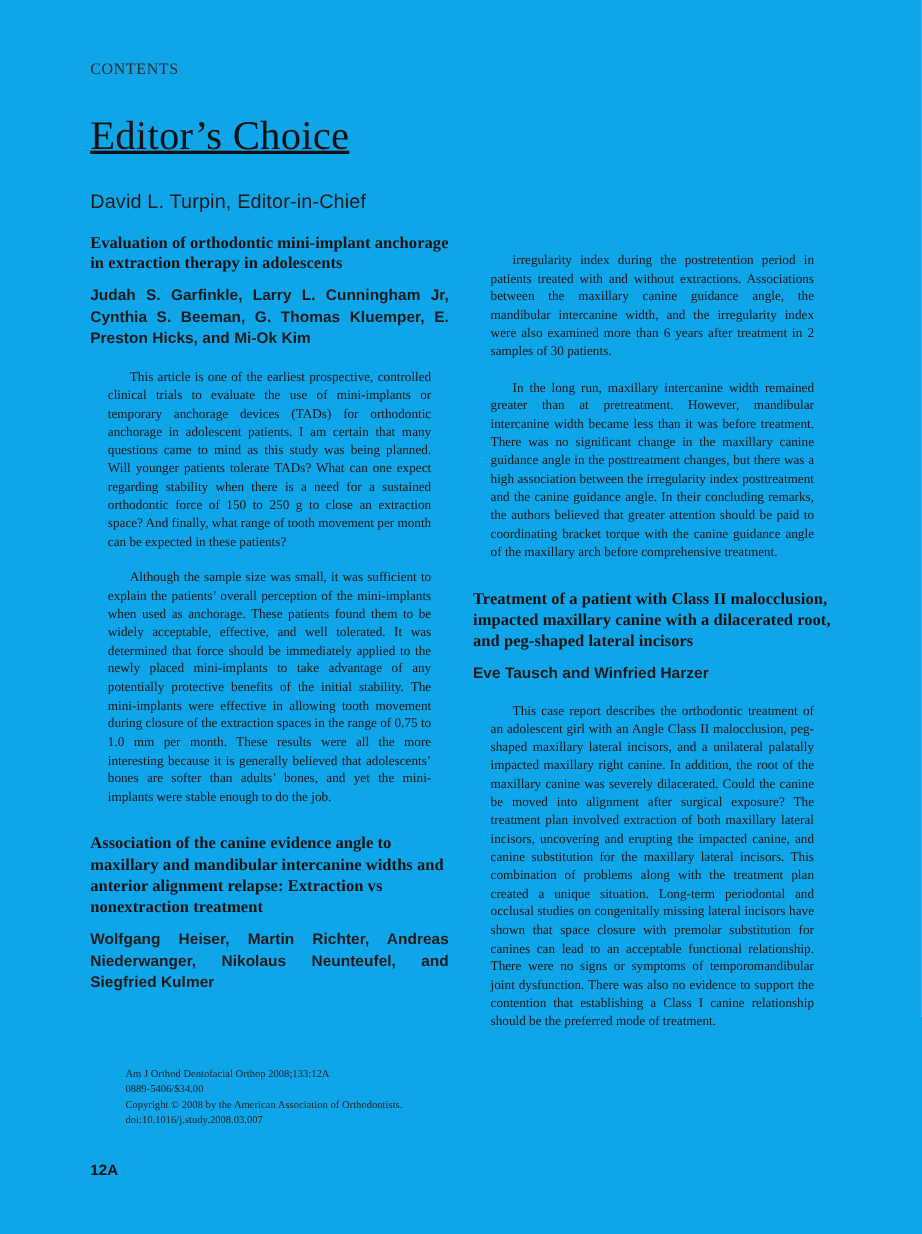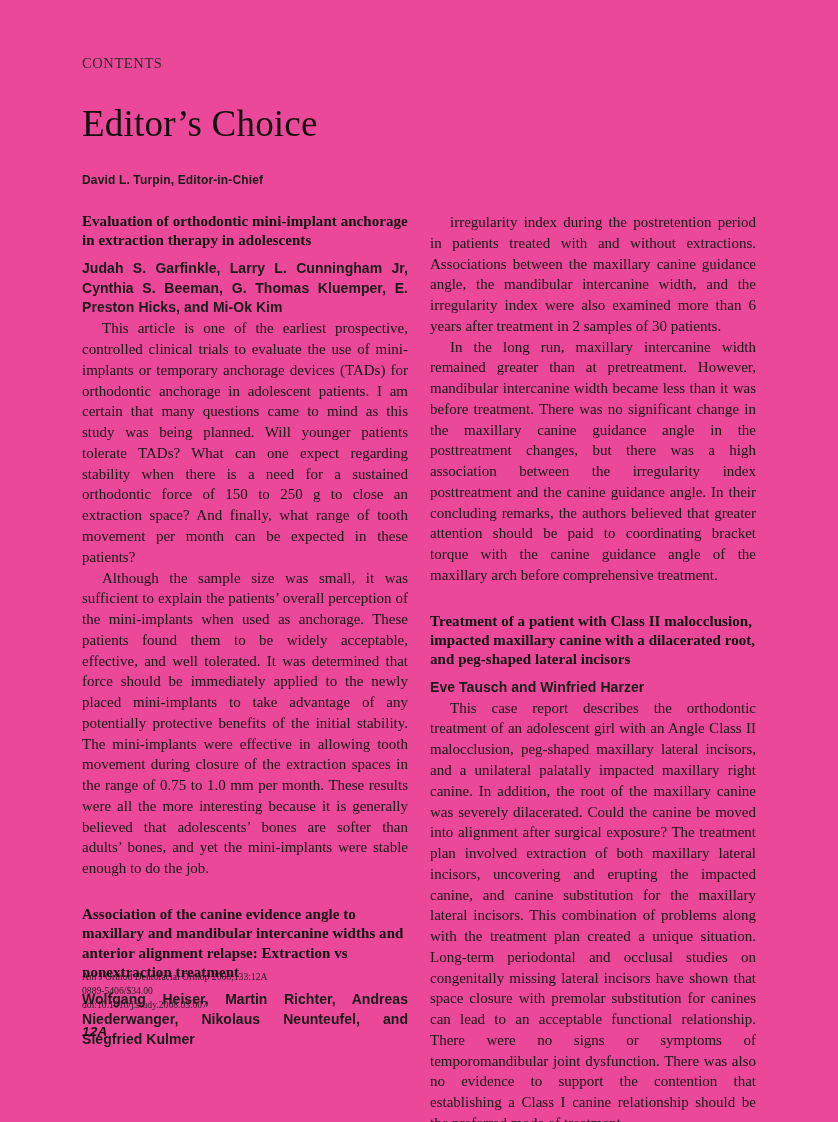--- a/index.html
+++ b/index.html
@@ -16,21 +16,21 @@
     font-family: "Liberation Serif", "DejaVu Serif", serif;
     color: #1a1a1a;
     overflow: hidden;
   }
 
   .page {
     position: absolute;
     left: 0; top: 0;
     width: 838px;
     height: 1122px;
-    background: #ec4899;
+    background: #0ea5e9;
   }
 
   
   .masthead {
     position: absolute;
     left: 82px;
     top: 56px;
     width: 680px;
   }
   .contents-label {
@@ -41,25 +41,26 @@
     line-height: 1;
   }
   .masthead-title {
     font-family: "Liberation Serif", "DejaVu Serif", serif;
     font-size: 37px;
     font-weight: normal;
     color: #111;
     line-height: 1;
     margin: 34px 0 0 0;
     letter-spacing: 0.2px;
+    text-decoration: underline;
   }
   .masthead-byline {
     font-family: "Liberation Sans", "DejaVu Sans", sans-serif;
-    font-size: 12px;
-    font-weight: bold;
+    font-size: 18px;
+    font-weight: normal;
     color: #1a1a1a;
     margin-top: 31px;
     letter-spacing: 0.15px;
   }
 
   
   .columns {
     position: absolute;
     left: 82px;
     top: 212px;
@@ -88,58 +89,57 @@
     font-size: 14px;
     font-weight: bold;
     line-height: 1.42;
     color: #1a1a1a;
     text-align: justify;
     margin: 8px 0 0 0;
     letter-spacing: 0.05px;
   }
   p.body-par {
     font-family: "Liberation Serif", "DejaVu Serif", serif;
-    font-size: 15px;
+    font-size: 12px;
     line-height: 1.385;
     text-align: justify;
     text-justify: inter-word;
     color: #161616;
-    margin: 0;
+    margin: 16px;
     text-indent: 20px;
     hyphens: manual;
   }
   p.body-par + p.body-par { margin-top: 0; }
 
   .block-gap-title  { margin-top: 26px; }
   .block-gap-par    { margin-top: 9px; }
 
   
   .citation {
     position: absolute;
     left: 82px;
     top: 970px;
     width: 340px;
     font-family: "Liberation Serif", "DejaVu Serif", serif;
     font-size: 9.6px;
     line-height: 1.46;
     color: #1f1f1f;
     letter-spacing: 0.02px;
   }
-  .citation div { white-space: nowrap; }
+  .citation div { white-space: nowrap; margin-left: 32px; }
 
   .folio {
     position: absolute;
     left: 82px;
-    top: 1024px;
+    top: 1056px;
     font-family: "Liberation Sans", "DejaVu Sans", sans-serif;
     font-size: 13.6px;
     font-weight: bold;
     color: #111;
     letter-spacing: 0.2px;
-    font-style: italic;
   }
 </style>
 </head>
 <body>
 
 <div class="page">
 
   <div class="masthead">
     <div class="contents-label">CONTENTS</div>
     <h1 class="masthead-title">Editor’s Choice</h1>
@@ -176,18 +176,19 @@
         <div class="art-authors">Eve Tausch and Winfried Harzer</div>
         <p class="body-par block-gap-par">This case report describes the orthodontic treatment of an adolescent girl with an Angle Class II malocclusion, peg-shaped maxillary lateral incisors, and a unilateral palatally impacted maxillary right canine. In addition, the root of the maxillary canine was severely dilacerated. Could the canine be moved into alignment after surgical exposure? The treatment plan involved extraction of both maxillary lateral incisors, uncovering and erupting the impacted canine, and canine substitution for the maxillary lateral incisors. This combination of problems along with the treatment plan created a unique situation. Long-term periodontal and occlusal studies on congenitally missing lateral incisors have shown that space closure with premolar substitution for canines can lead to an acceptable functional relationship. There were no signs or symptoms of temporomandibular joint dysfunction. There was also no evidence to support the contention that establishing a Class I canine relationship should be the preferred mode of treatment.</p>
       </div>
 
     </div>
   </div>
 
   <div class="citation">
     <div>Am J Orthod Dentofacial Orthop 2008;133:12A</div>
     <div>0889-5406/$34.00</div>
+    <div>Copyright © 2008 by the American Association of Orthodontists.</div>
     <div>doi:10.1016/j.study.2008.03.007</div>
   </div>
 
   <div class="folio">12A</div>
 
 </div>
 
 </body></html>

